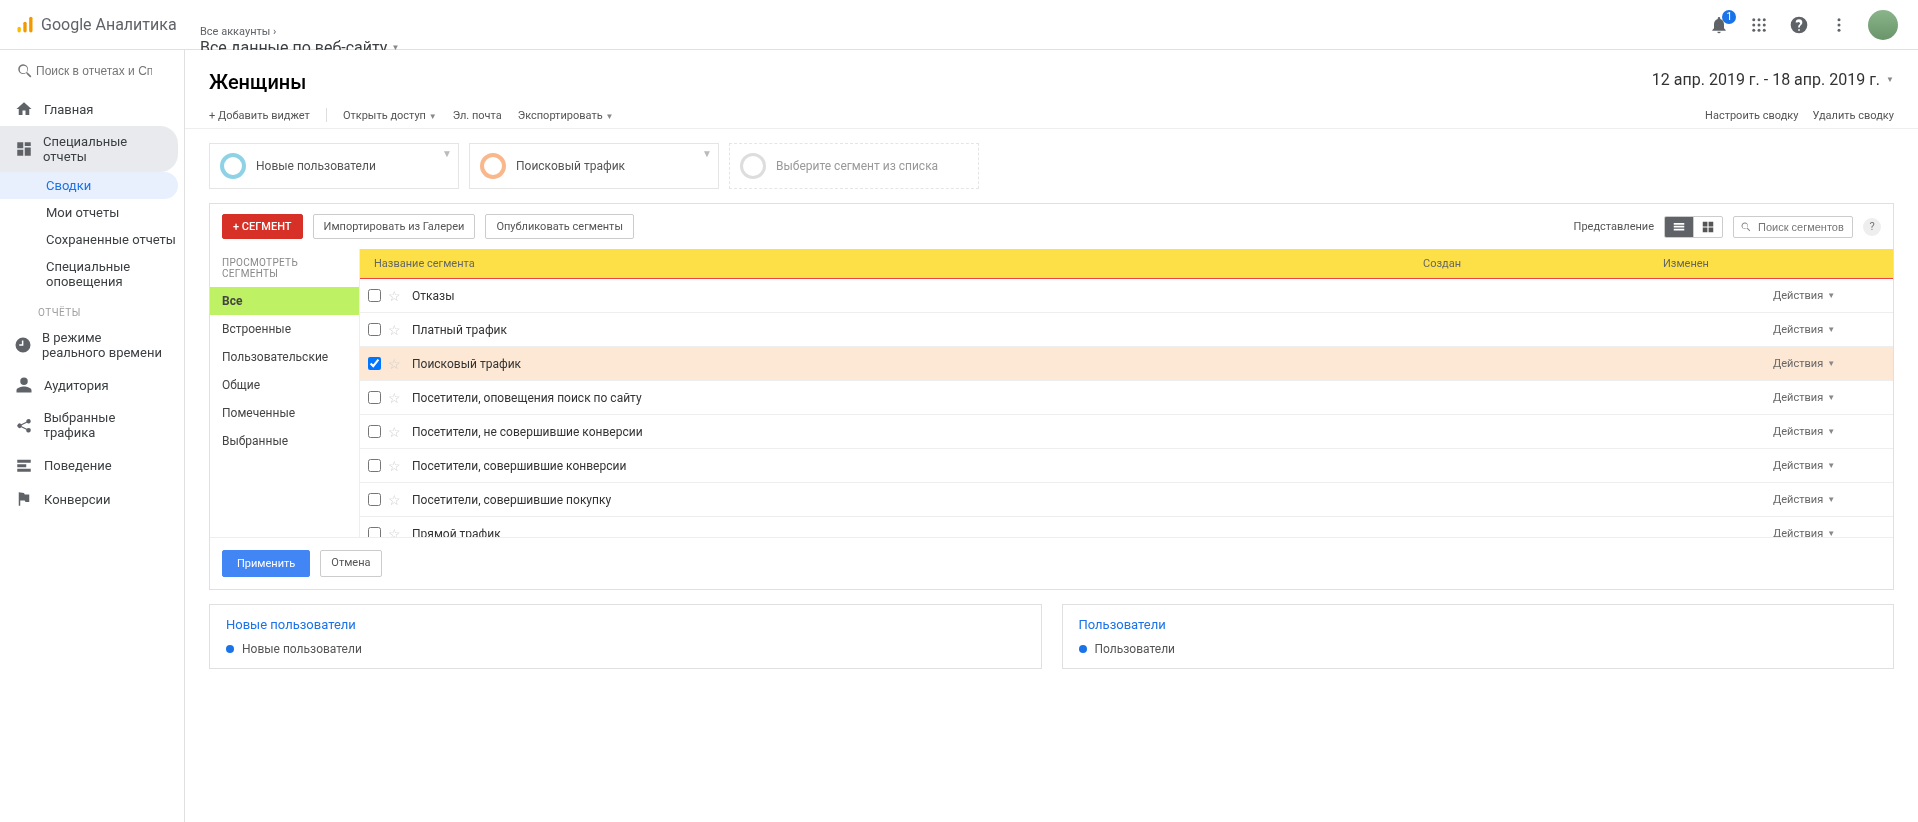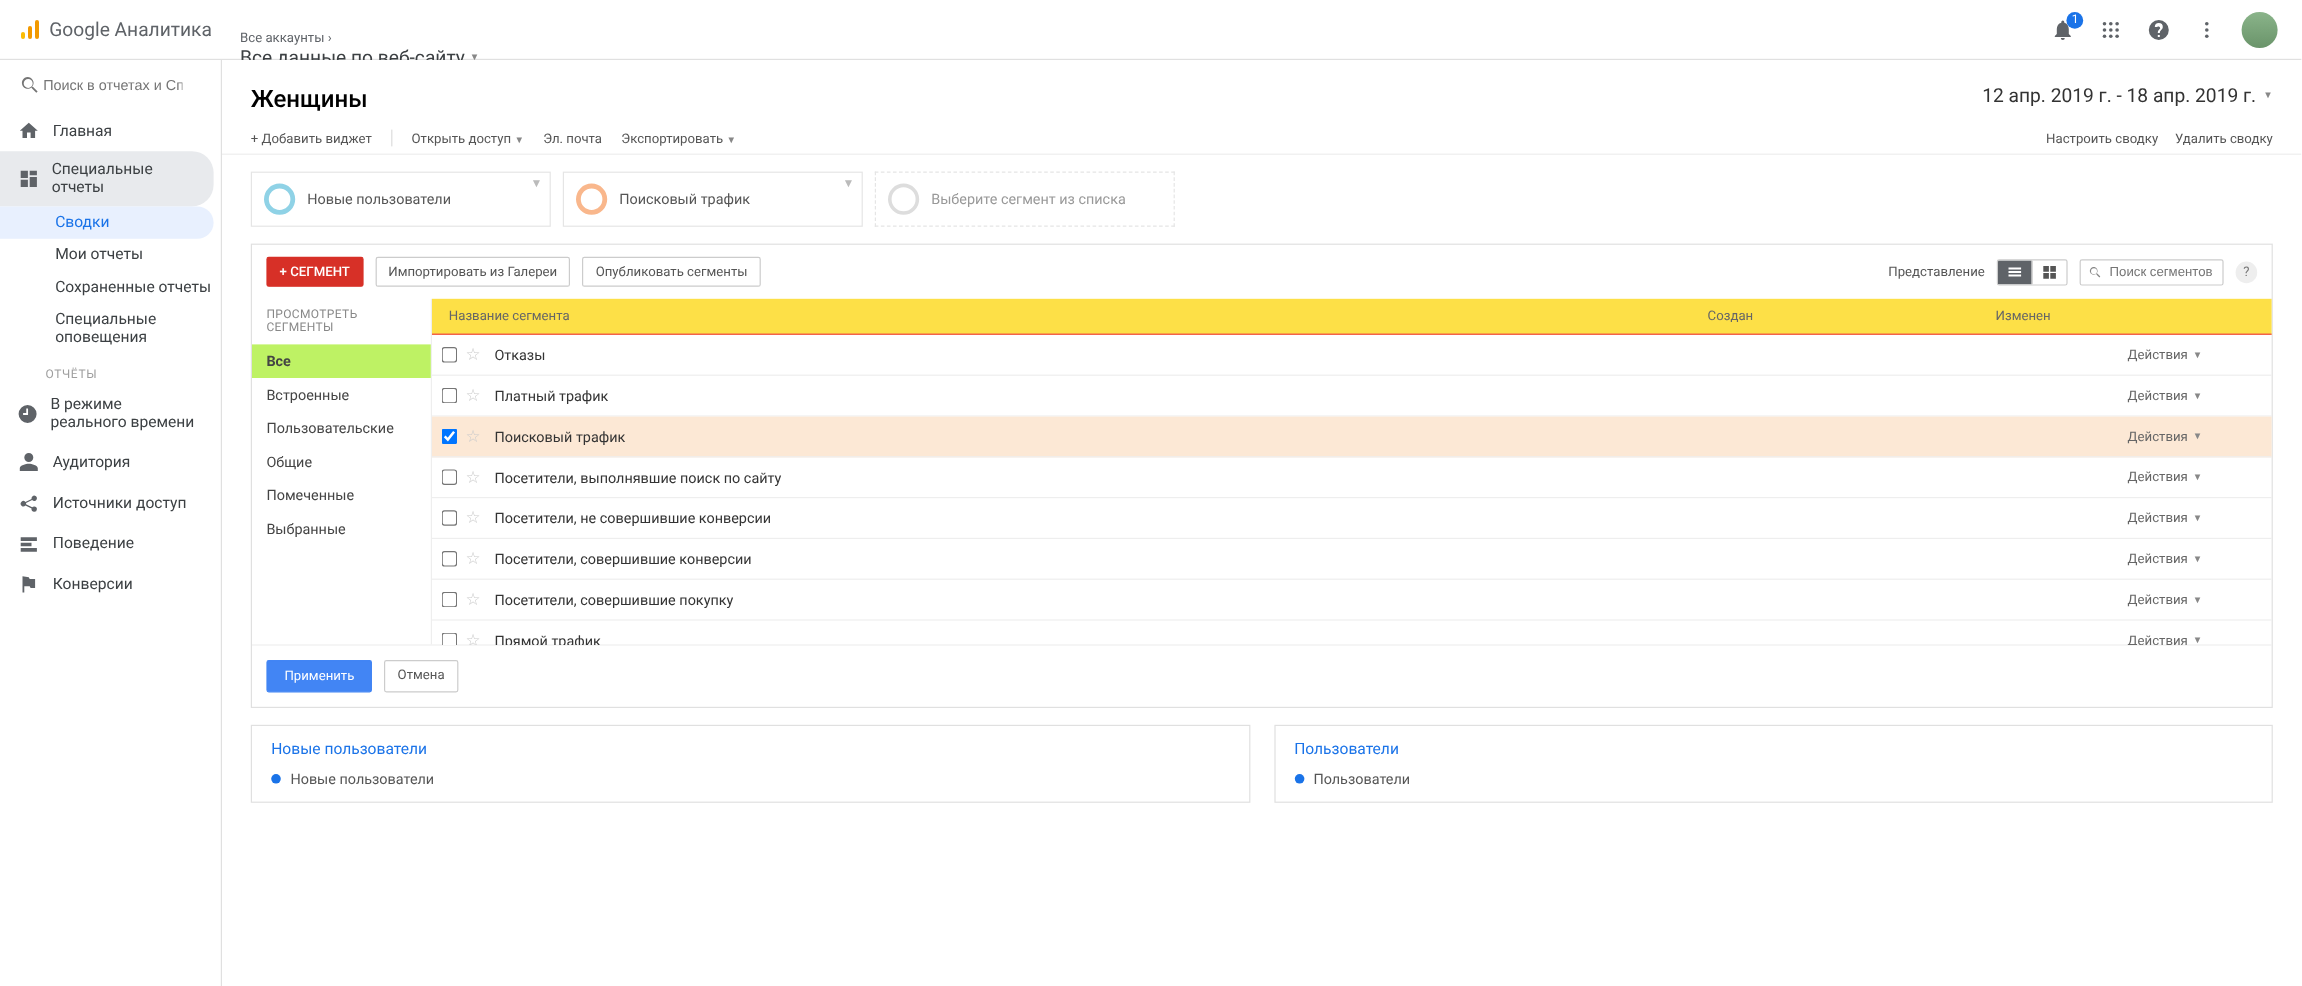--- a/index.html
+++ b/index.html
@@ -192,21 +192,21 @@
           </svg>
         </span>
       <span>Аудитория</span>
     </div>
     <div class="nav-item">
       <span class="nav-icon">
           <svg width="18" height="18" viewBox="0 0 24 24">
             <path d="M18 16a3 3 0 0 0-2.24 1L8.91 13.7a3 3 0 0 0 0-1.4L15.76 9A3 3 0 1 0 15 7a3 3 0 0 0 .09.7L8.24 11A3 3 0 1 0 8.24 15l6.85 3.3A3 3 0 1 0 18 16z"></path>
           </svg>
         </span>
-      <span>Источники доступ</span>
+      <span>Выбранные трафика</span>
     </div>
     <div class="nav-item">
       <span class="nav-icon">
           <svg width="18" height="18" viewBox="0 0 24 24">
             <path d="M3 5h18v4H3zm0 6h12v4H3zm0 6h18v4H3z"></path>
           </svg>
         </span>
       <span>Поведение</span>
     </div>
     <div class="nav-item">
@@ -334,21 +334,21 @@
                 <div class="cell-name">Поисковый трафик</div>
                 <div class="cell-created"></div>
                 <div class="cell-mod"></div>
                 <div class="cell-act">Действия <span class="tri">▼</span></div>
               </div>
               <div class="row">
                 <div class="cell-cb">
                   <input type="checkbox" style="">
                 </div>
                 <div class="cell-star">☆</div>
-                <div class="cell-name">Посетители, выполнявшие поиск по сайту</div>
+                <div class="cell-name">Посетители, оповещения поиск по сайту</div>
                 <div class="cell-created"></div>
                 <div class="cell-mod"></div>
                 <div class="cell-act">Действия <span class="tri">▼</span></div>
               </div>
               <div class="row">
                 <div class="cell-cb">
                   <input type="checkbox" style="">
                 </div>
                 <div class="cell-star">☆</div>
                 <div class="cell-name">Посетители, не совершившие конверсии</div>

